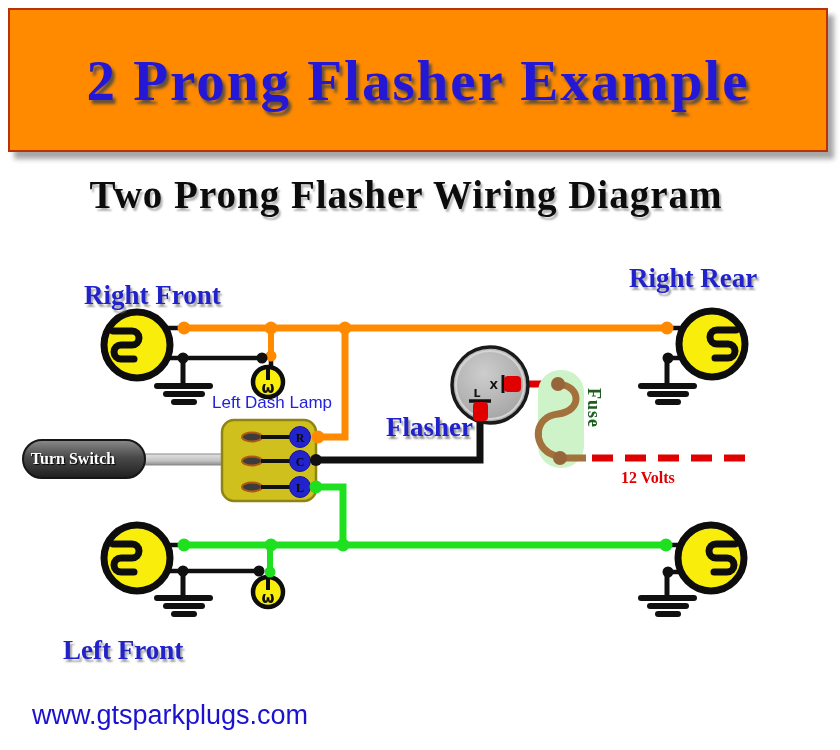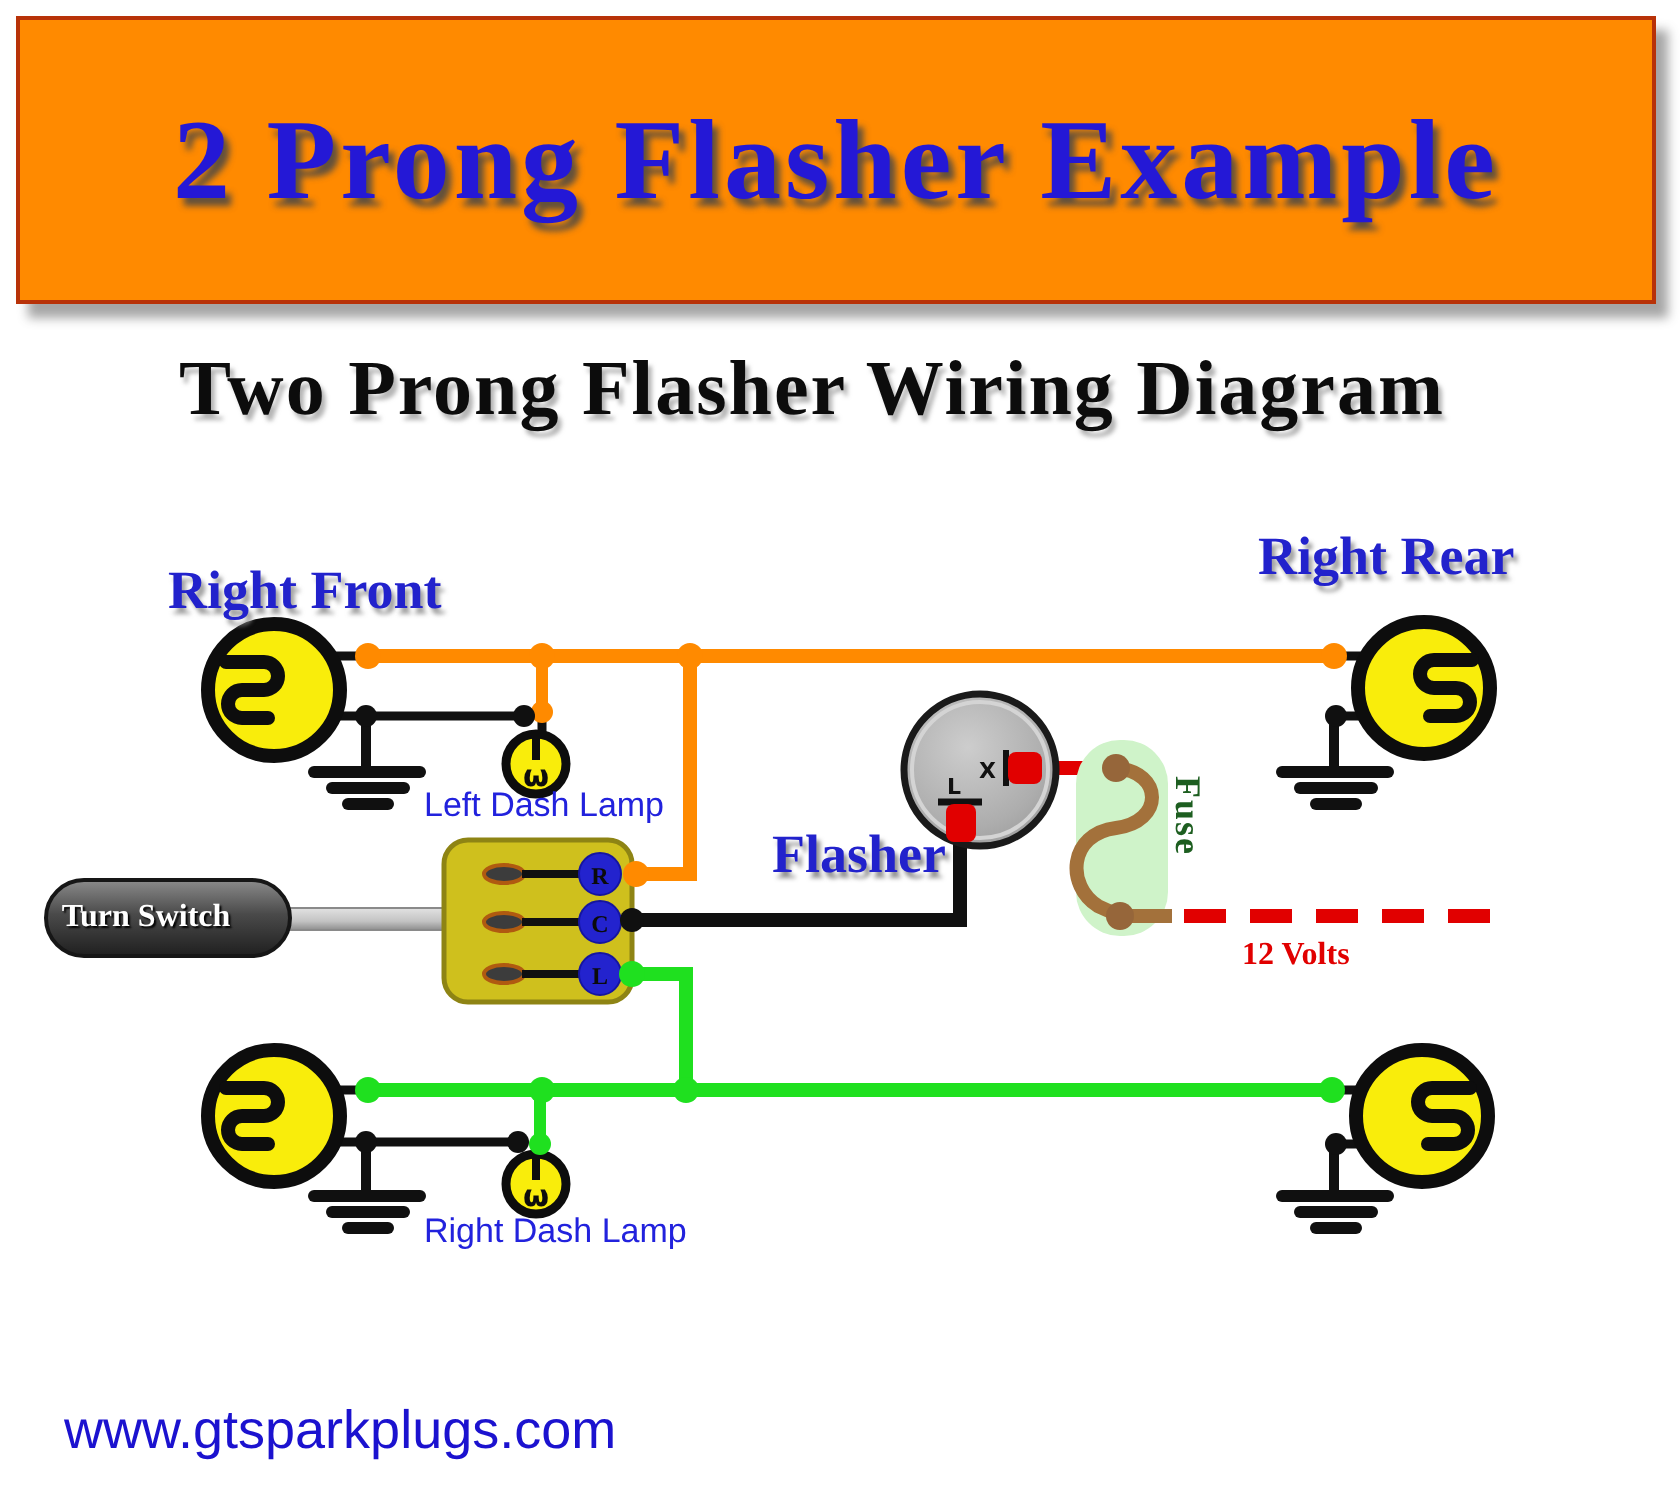--- a/index.html
+++ b/index.html
@@ -211,23 +211,23 @@
   </svg>
 
   <div class="banner">
     <span class="banner-title">2 Prong Flasher Example</span>
   </div>
 
   <div class="overlay subtitle">Two Prong Flasher Wiring Diagram</div>
 
   <div class="overlay corner-label lbl-rf">Right Front</div>
   <div class="overlay corner-label lbl-rr">Right Rear</div>
+  <div class="overlay corner-label lbl-lf">Left Front</div>
 
   <div class="overlay dash-label lbl-ldl">Left Dash Lamp</div>
-  <div class="overlay dash-label lbl-rdl">Right Dash Lamp</div>
 
   <div class="overlay flasher-label">Flasher</div>
   <div class="overlay fuse-label">Fuse</div>
   <div class="overlay volts-label">12 Volts</div>
 
   <div class="overlay switch-label">Turn Switch</div>
 
   <div class="overlay website">www.gtsparkplugs.com</div>
 </div>
 

